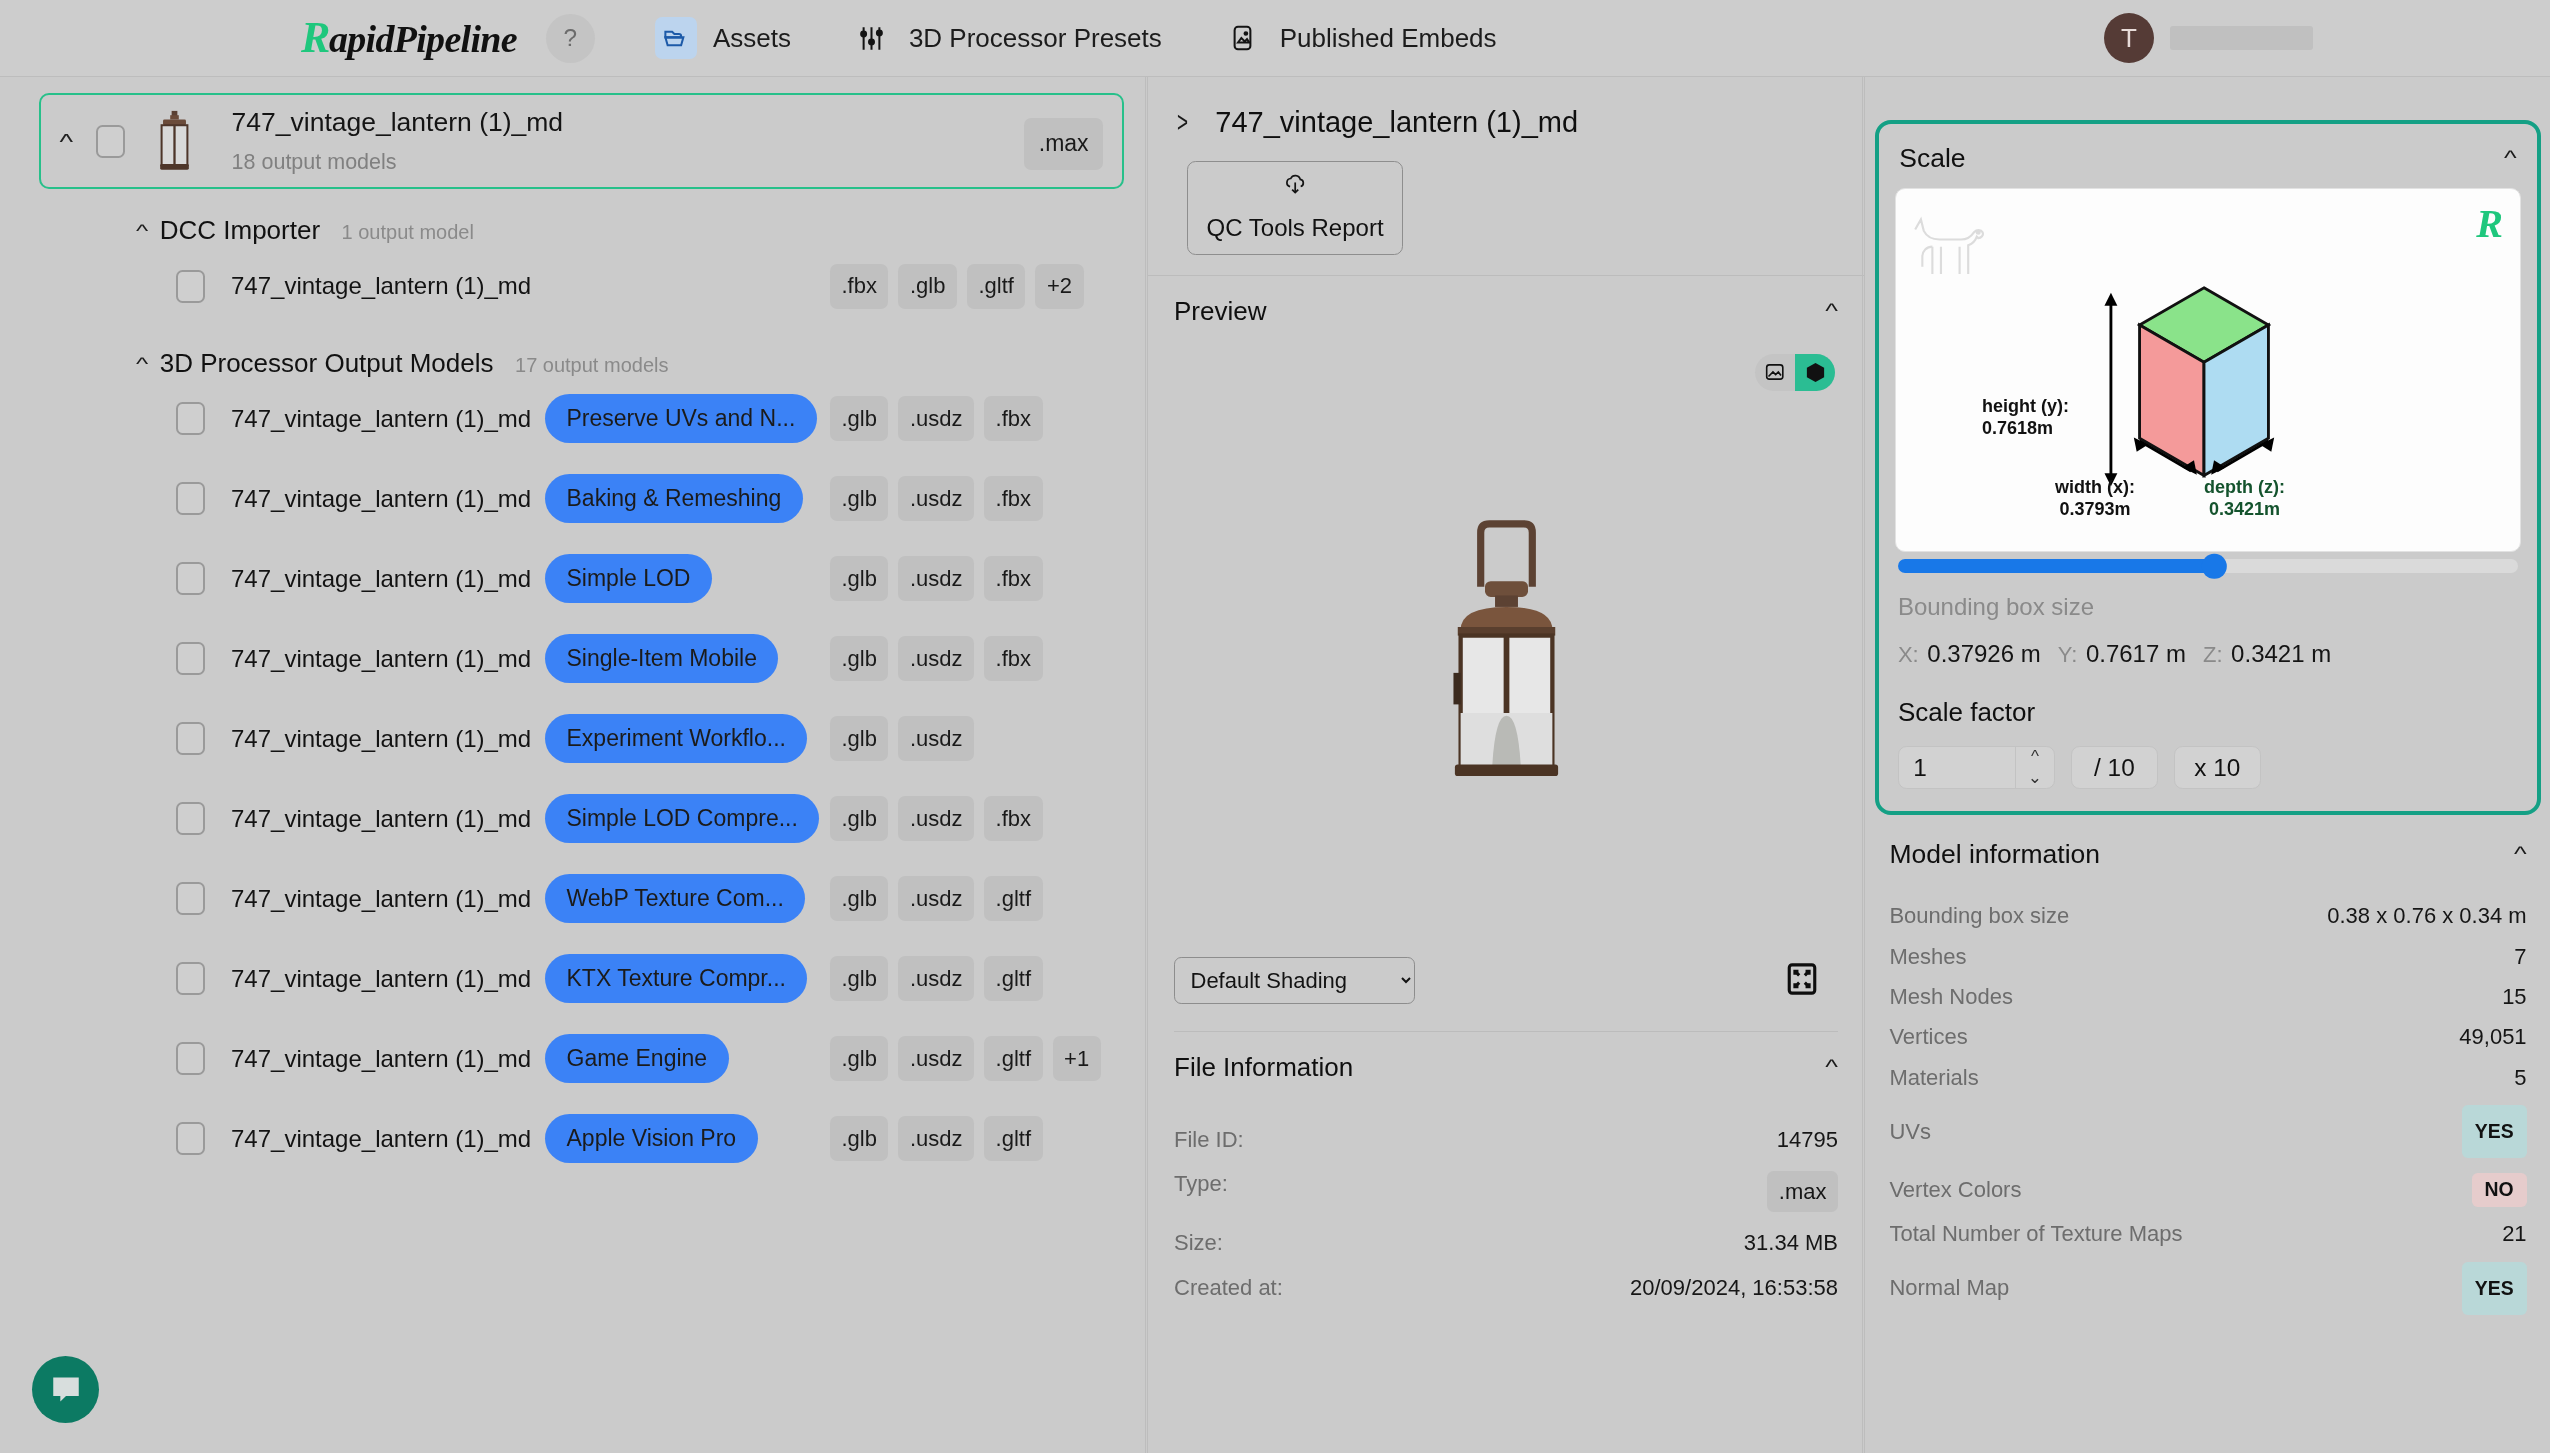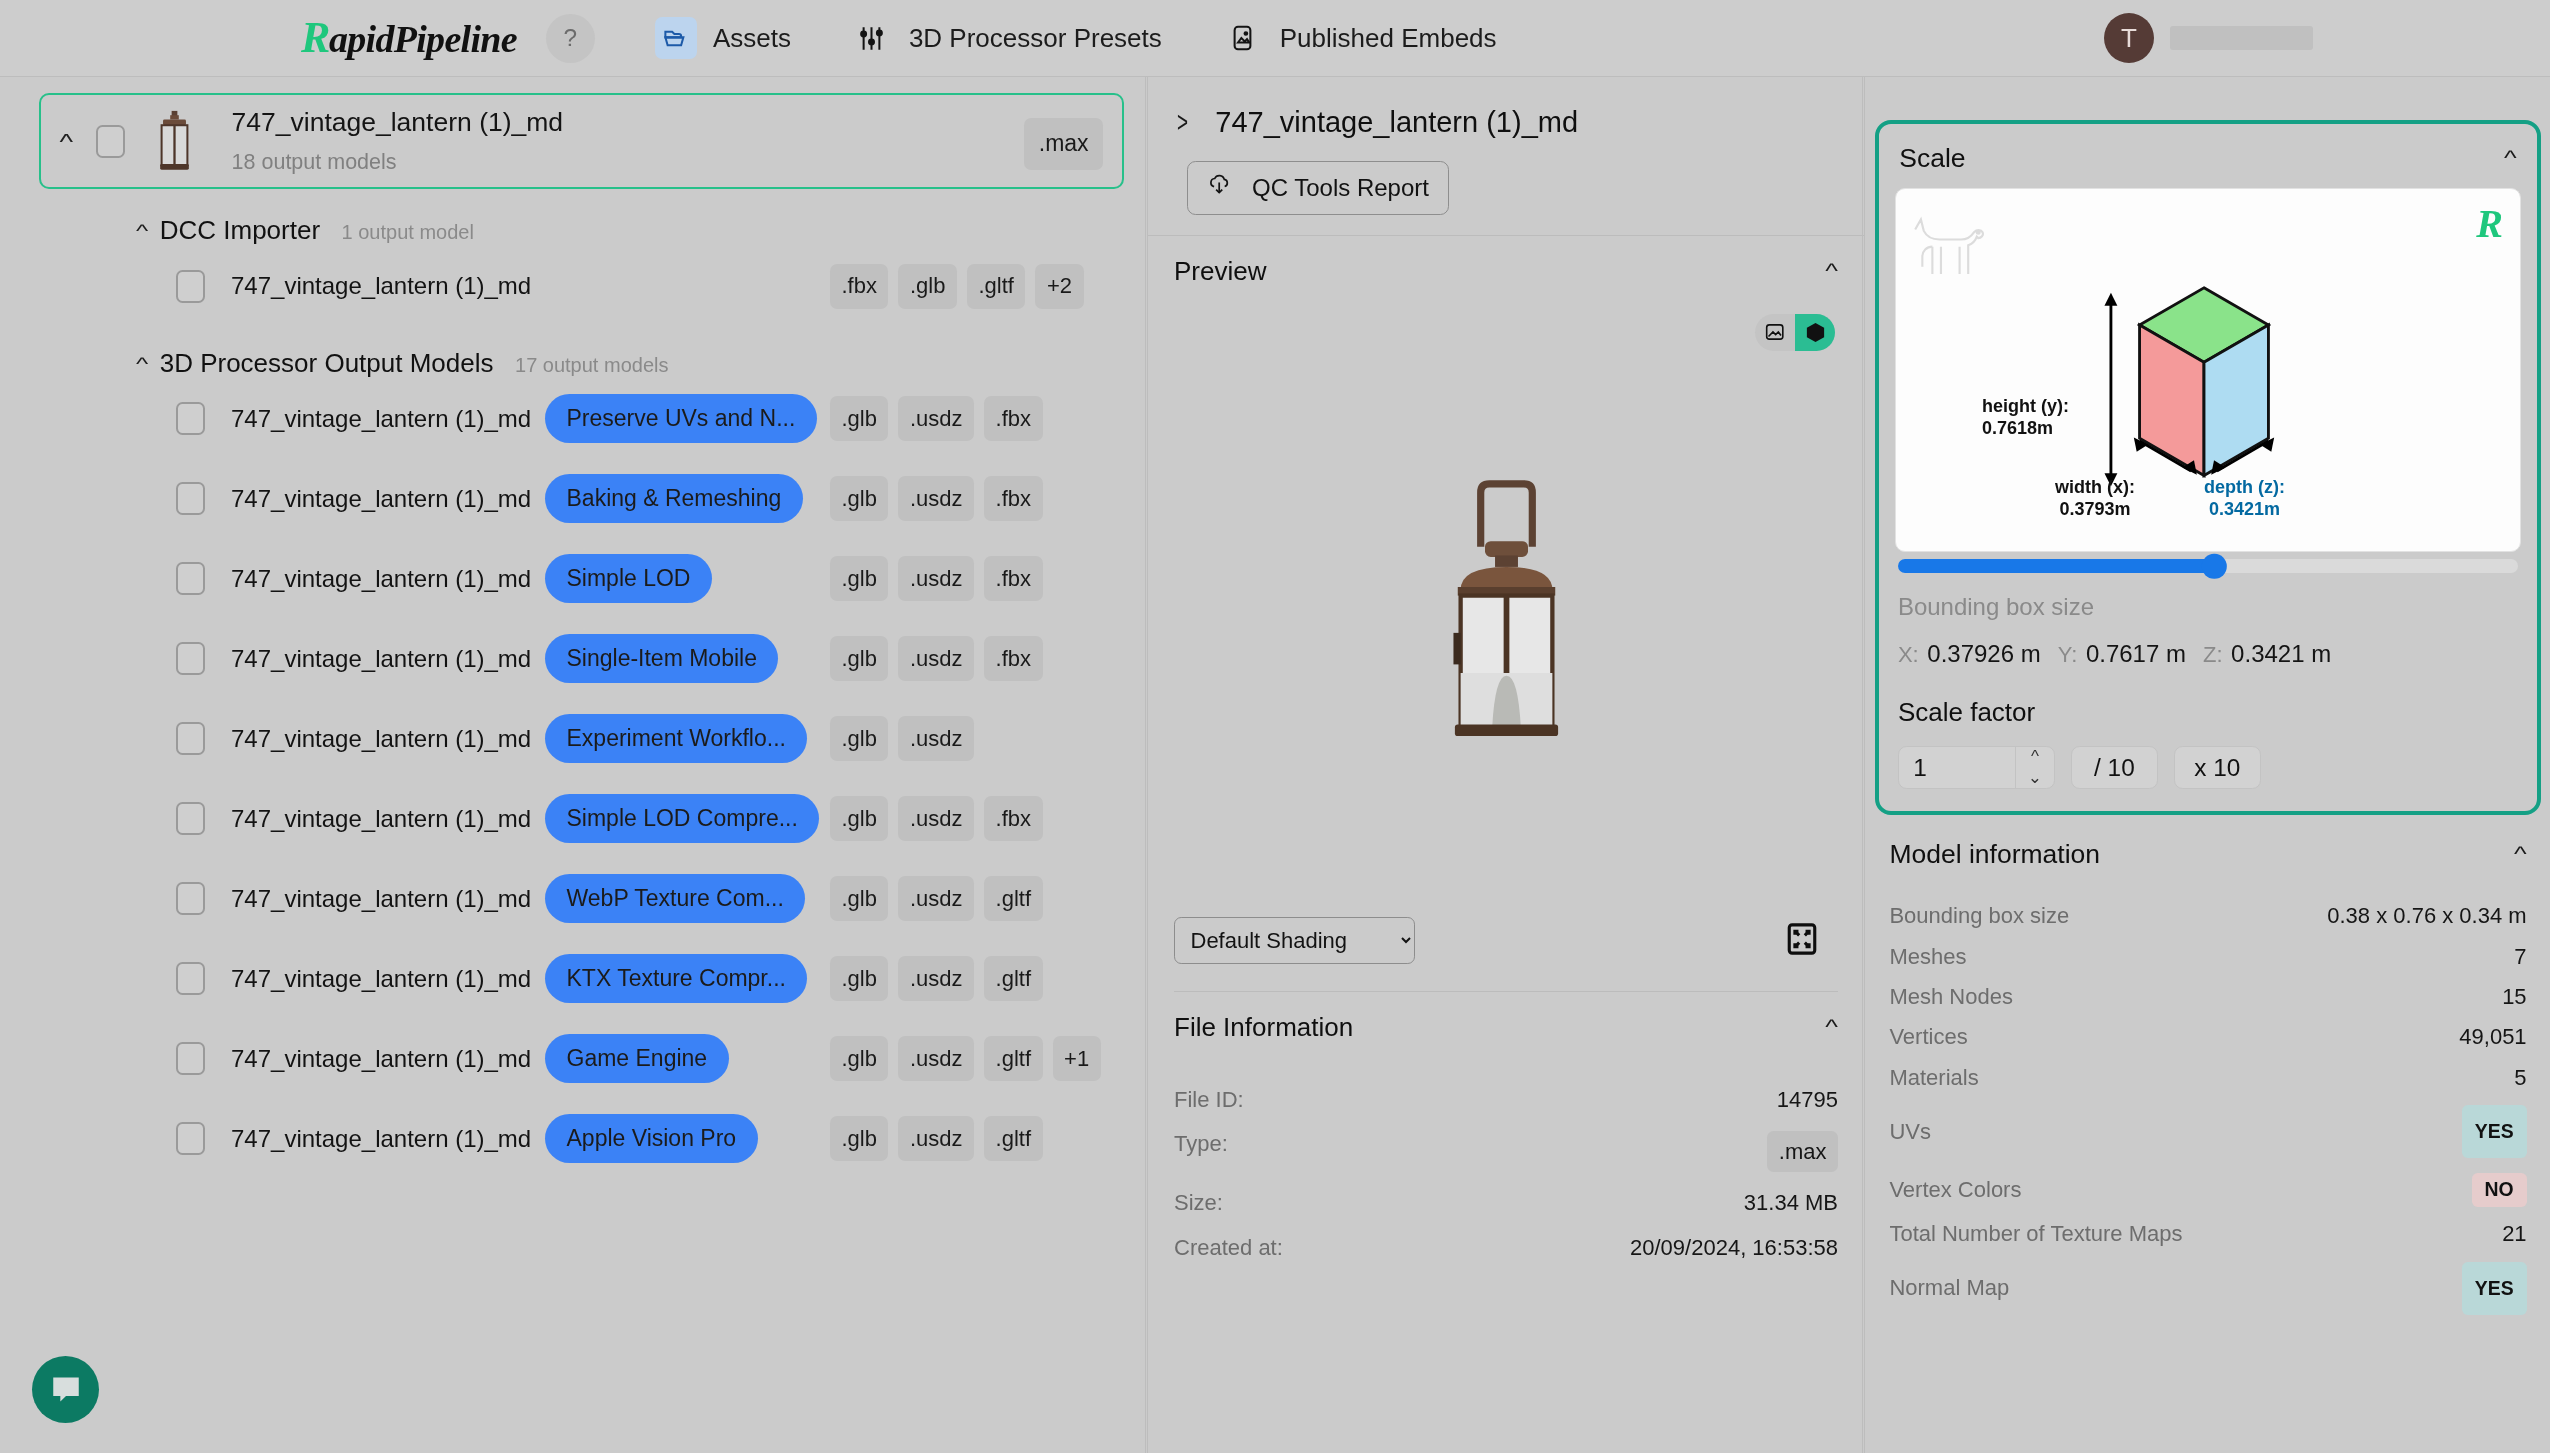--- a/index.html
+++ b/index.html
@@ -91,23 +91,23 @@
   
   .center {
     position: absolute; top: 77px; left: 1147px; width: 717px; height: 1376px;
     background: #cbcbcb; border-left: 1.4px solid #bdbdbd;
   }
   .center-head { padding: 29px 26px 20px 26px; border-bottom: 1.4px solid #bcbcbc; }
   .chead-row { display: flex; align-items: center; }
   .chev-right { font-size: 29px; color: #1a1a1a; transform: scaleX(0.65); }
   .center-title { font-size: 29px; color: #0f0f0f; margin-left: 24.4px; }
   .qc-btn {
-    margin: 21.5px 0 0 13px; display: inline-flex; align-items: center; gap: 21px;
+    margin: 21.5px 0 0 13px; display: inline-flex; align-items: center; gap: 12px;
     border: 1.4px solid #8e8e8e; border-radius: 8.6px; padding: 11.5px 18.6px;
-    background: #cbcbcb; font-size: 24px; color: #121212;
+    background: #cbcbcb; font-size: 24px; color: #121212; flex-direction: column;
   }
   .sec-head {
     display: flex; align-items: center; justify-content: space-between;
     padding: 20px 26px 14.3px 26px;
   }
   .sec-title { font-size: 26px; color: #0f0f0f; }
   .sec-chev { font-size: 27px; color: #1a1a1a; transform: scaleY(0.72); }
   .viewer { position: relative; height: 616px; }
   .view-toggle {
     position: absolute; right: 29px; top: 13px; display: flex;
@@ -529,21 +529,21 @@
         </svg>
 
         <div style="position:absolute;left:86px;top:206px;text-align:left;font-size:18px;font-weight:bold;color:#111;line-height:1.25;">
           <div>height (y):</div>
           <div>0.7618m</div>
         </div>
         <div style="position:absolute;left:159px;top:287px;text-align:center;font-size:18px;font-weight:bold;color:#111;line-height:1.25;">
           <div>width (x):</div>
           <div>0.3793m</div>
         </div>
-        <div style="position:absolute;left:308px;top:287px;text-align:center;font-size:18px;font-weight:bold;color:#0369a1;line-height:1.25;">
+        <div style="position:absolute;left:308px;top:287px;text-align:center;font-size:18px;font-weight:bold;color:#14532d;line-height:1.25;">
           <div>depth (z):</div>
           <div>0.3421m</div>
         </div>
       </div>
 
       <div class="slider-wrap">
         <div class="slider-track">
           <div class="slider-fill"></div>
           <div class="slider-knob"></div>
         </div>

